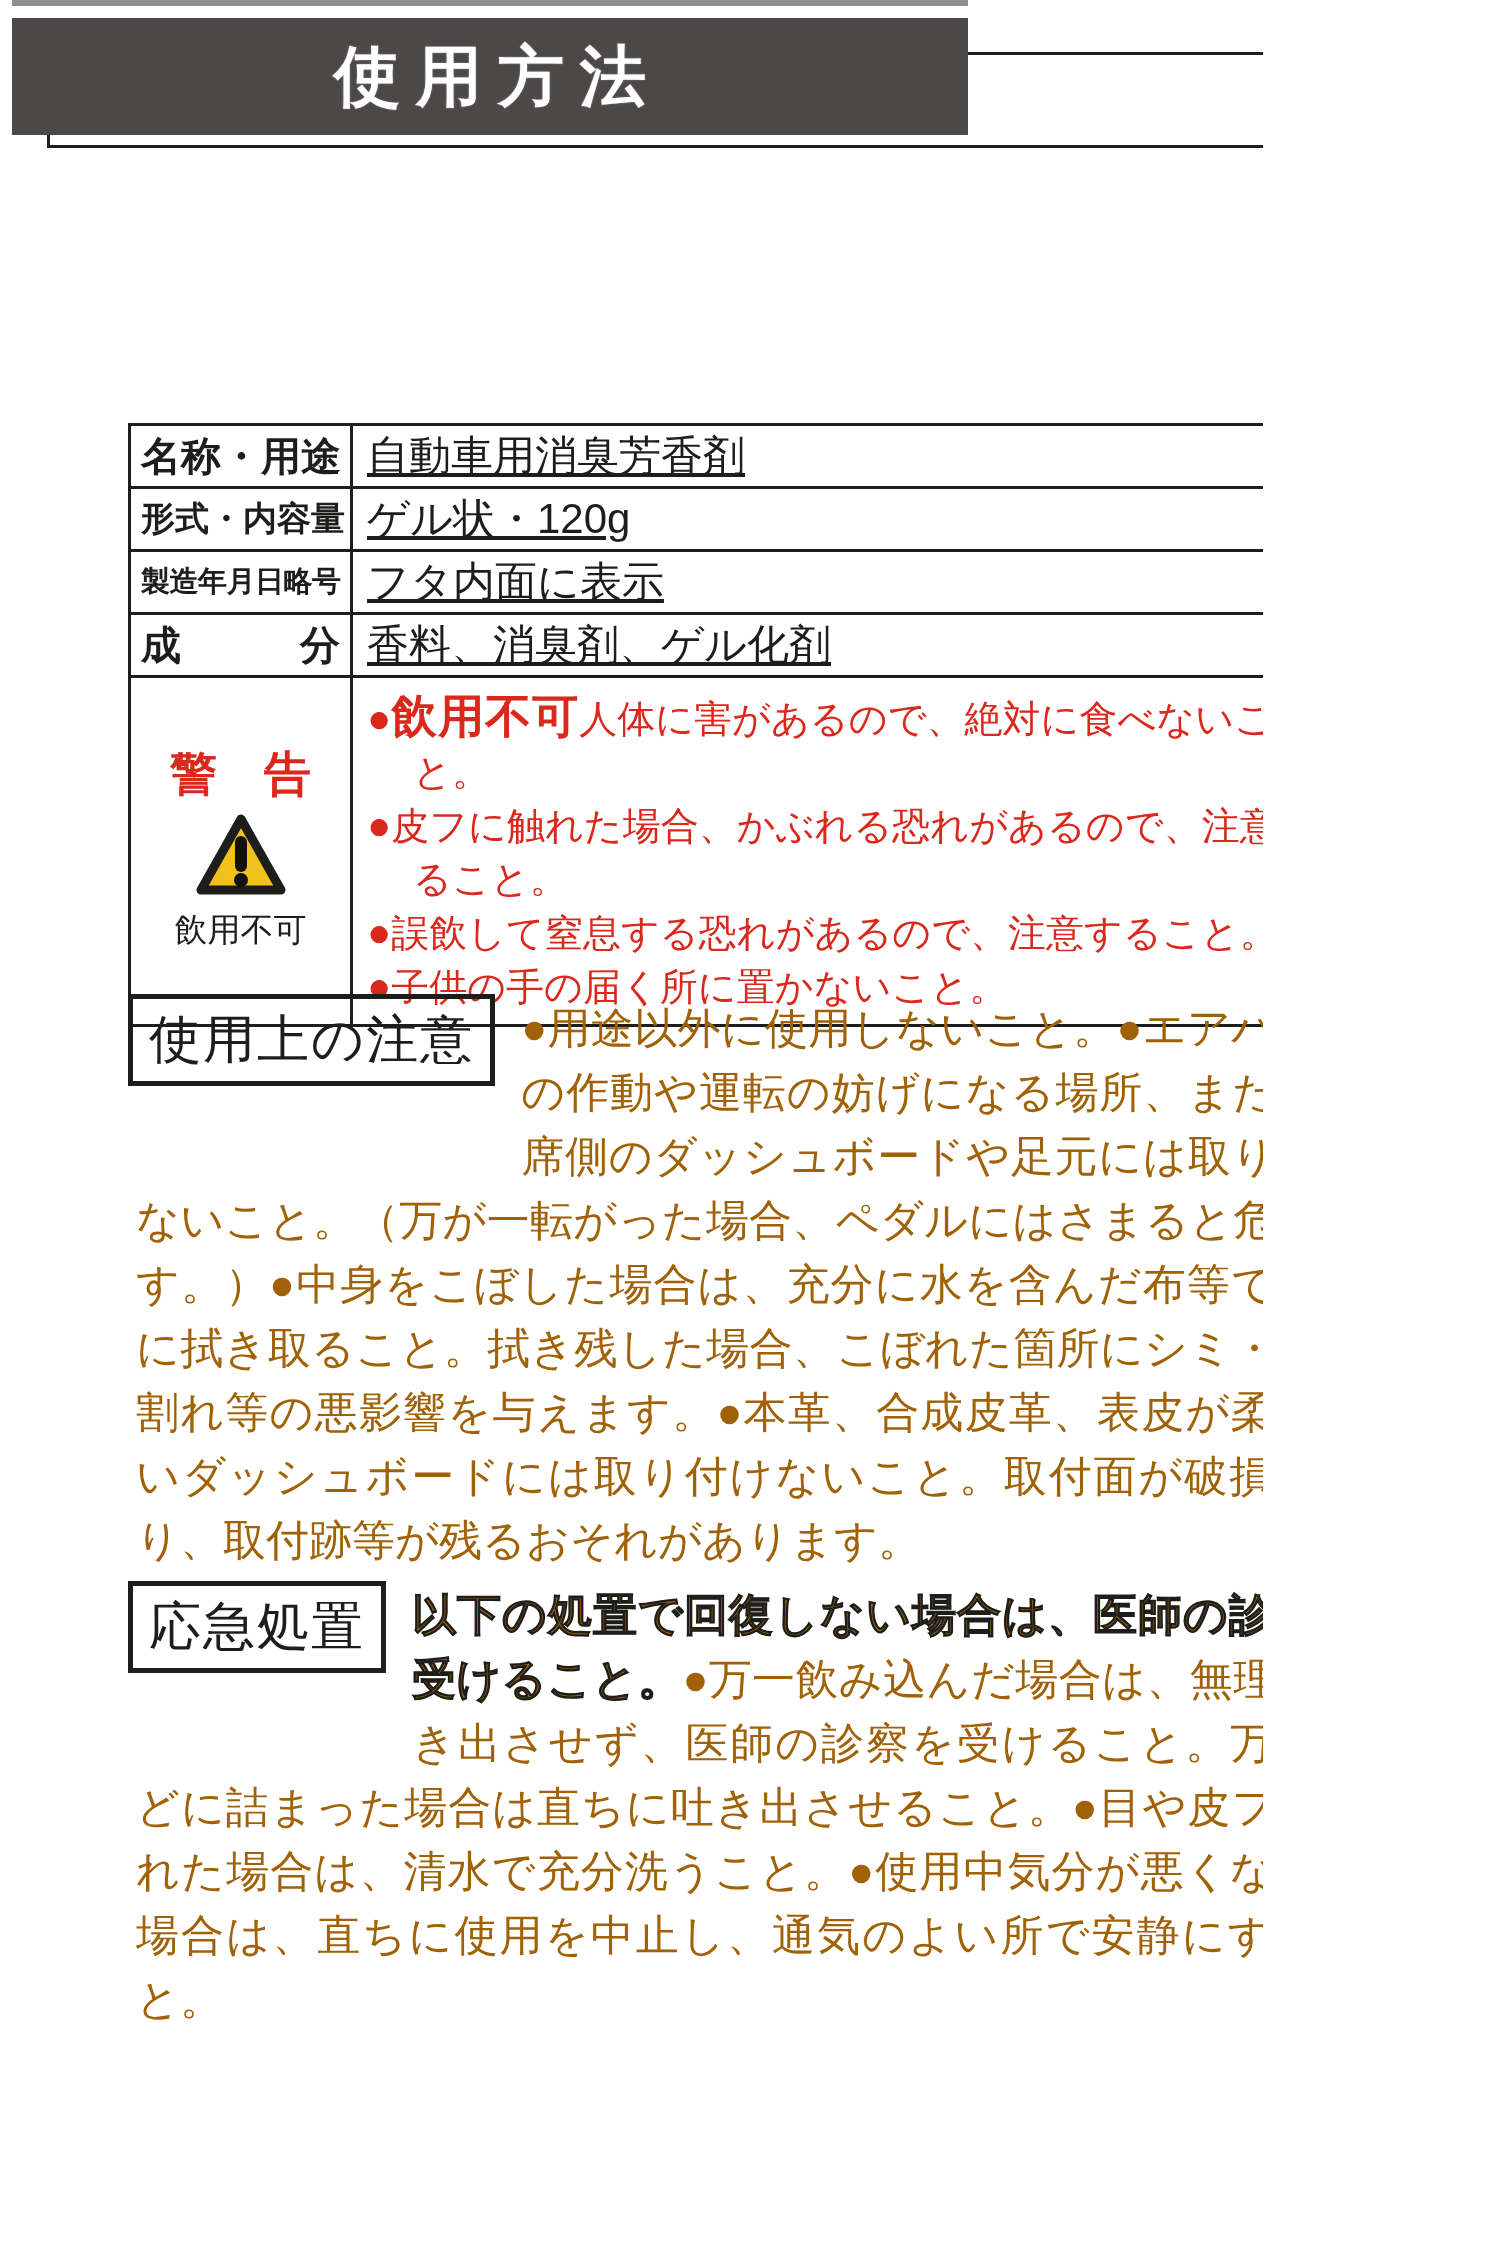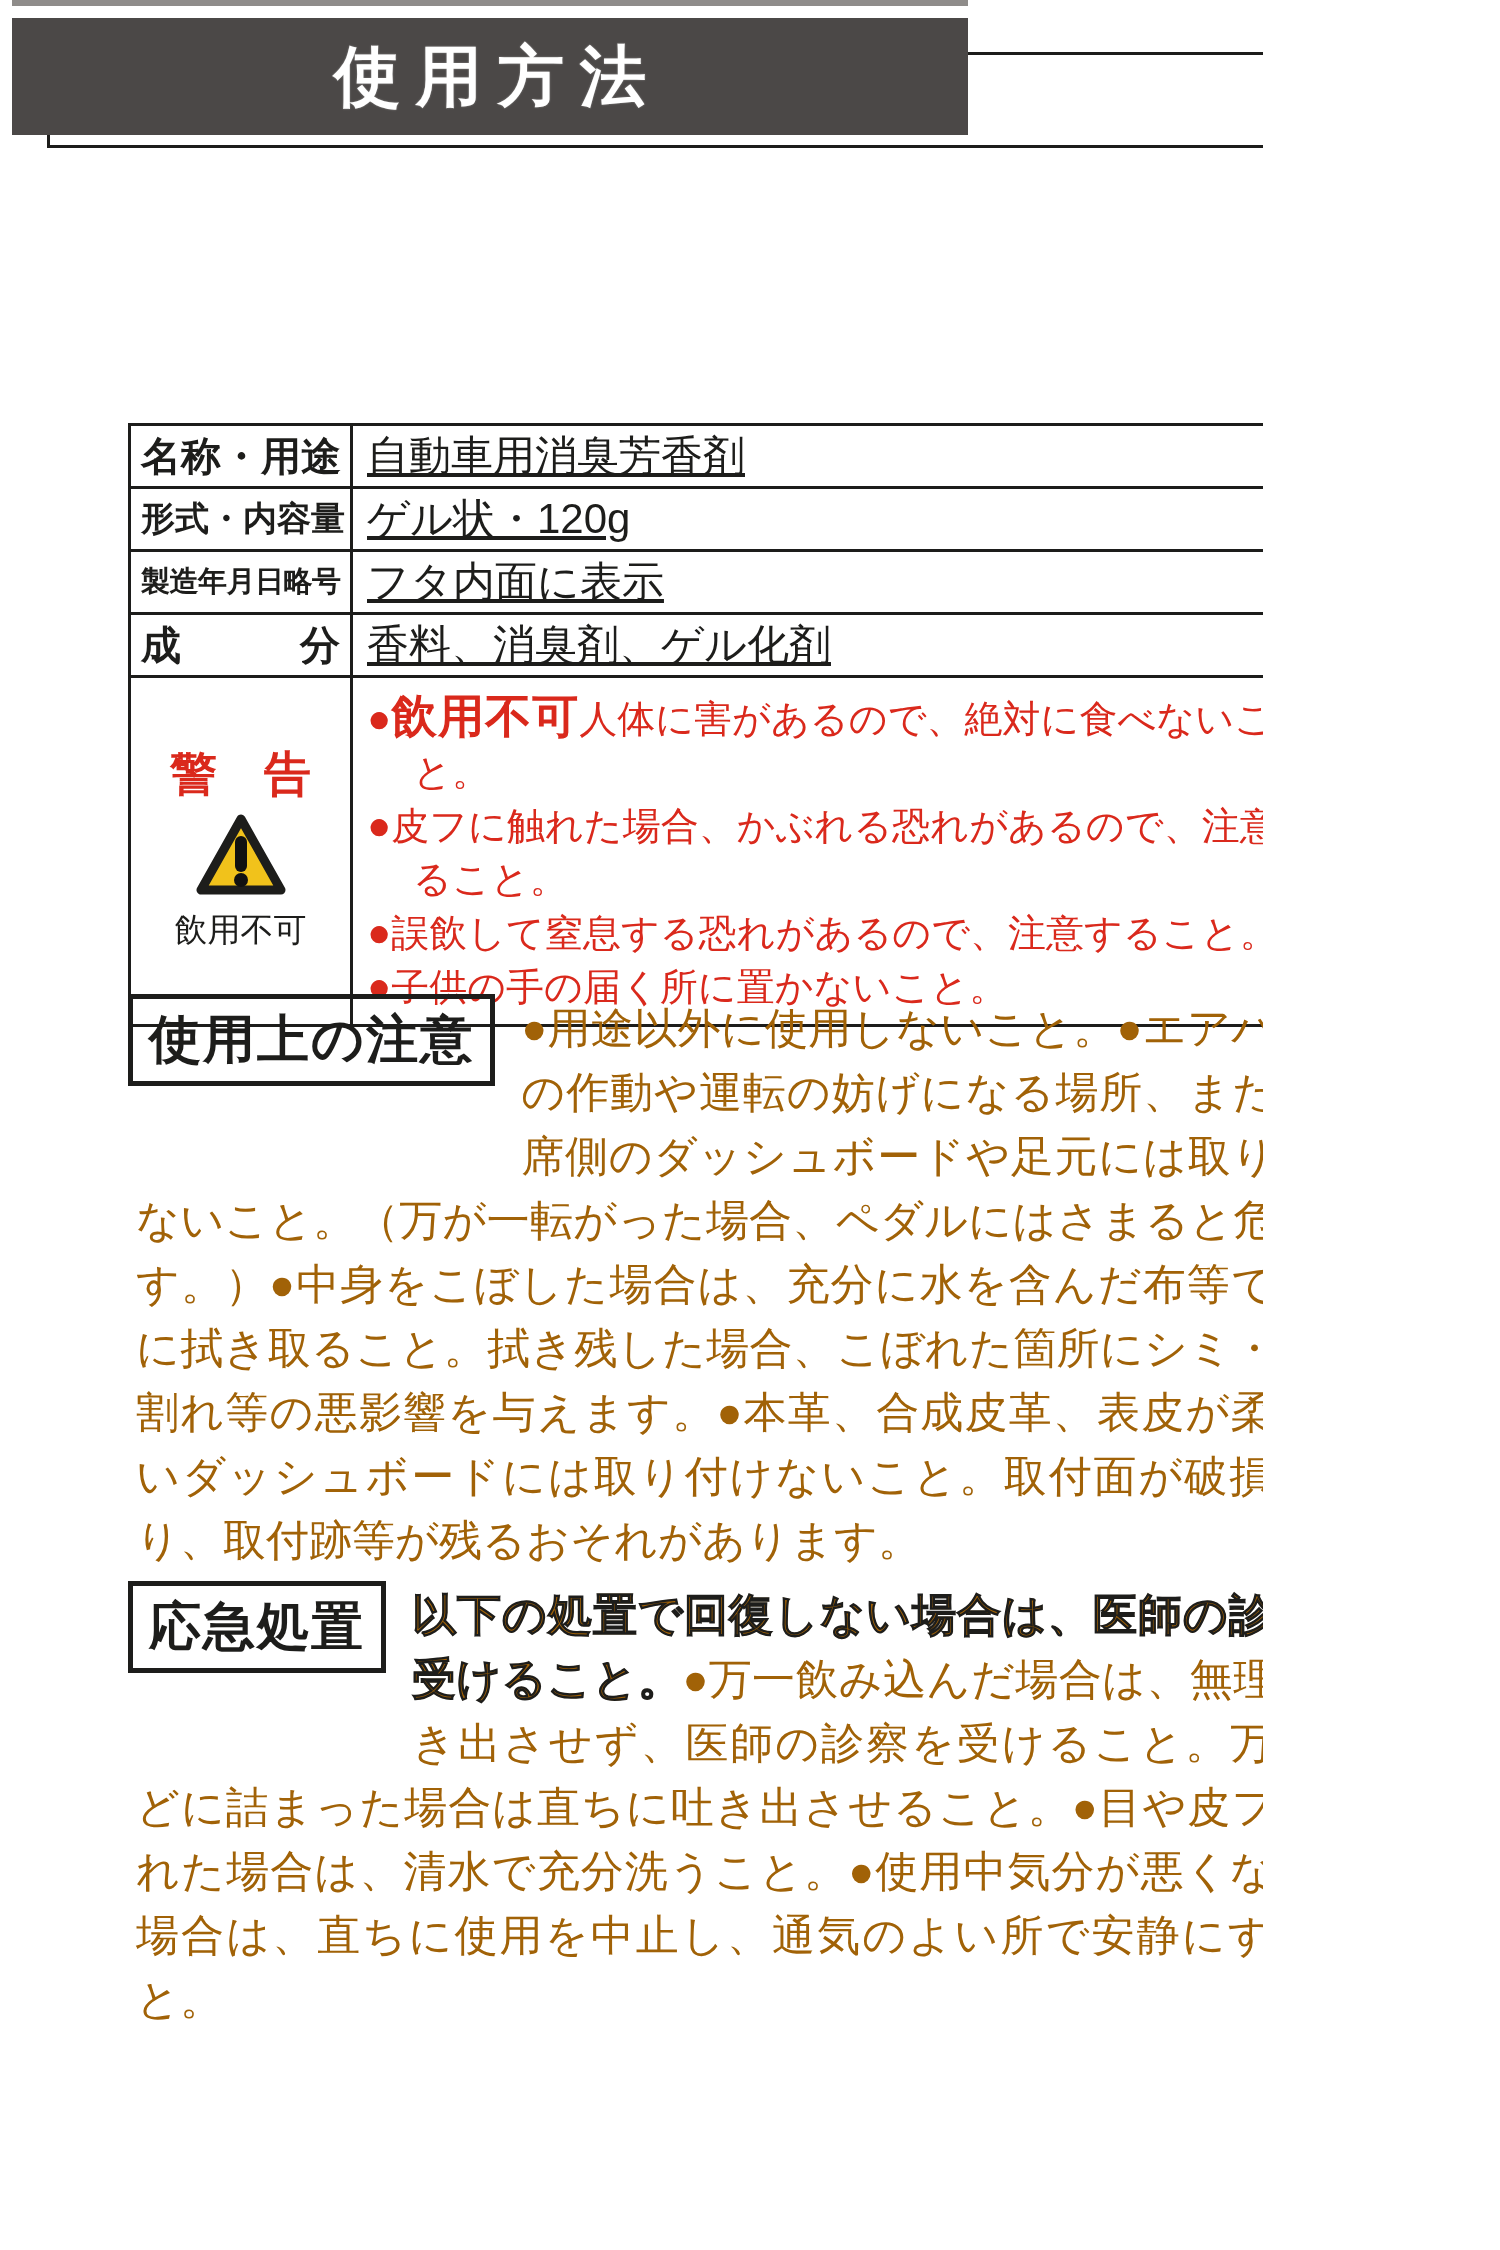--- a/index.html
+++ b/index.html
@@ -86,21 +86,21 @@
     position:absolute;left:128px;width:1244px;
   }
   .sec-usage{top:988px;}
   .sec-aid{top:1575px;}
   .heading-box{
     float:left;
     box-sizing:border-box;
     border:5px solid #1d1d1b;
     padding:6px 16px;
     margin:6px 26px 40px 0;
-    font-size:52px;font-weight:bold;letter-spacing:2px;
+    font-size:52px;font-weight:normal;letter-spacing:2px;
     white-space:nowrap;
   }
   .sec-body{
     margin:8px;
     font-size:43px;line-height:64px;
     text-align:justify;
     color:#a16207;
   }
   .sec-body .bullet{font-size:43px;}
   .intro-bold{

